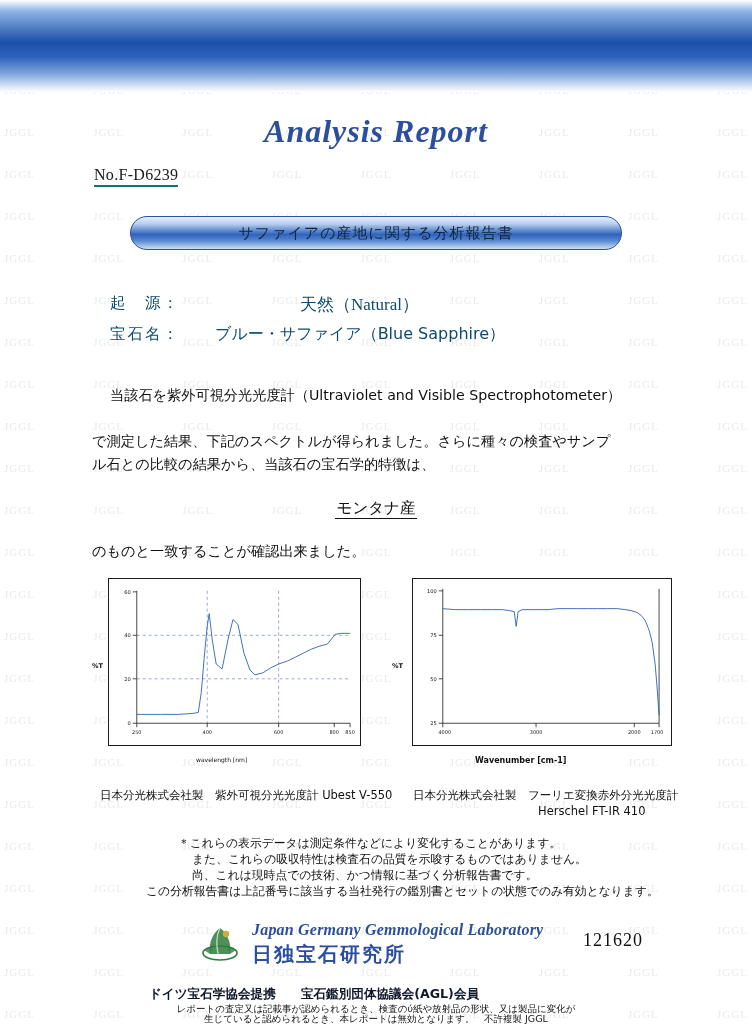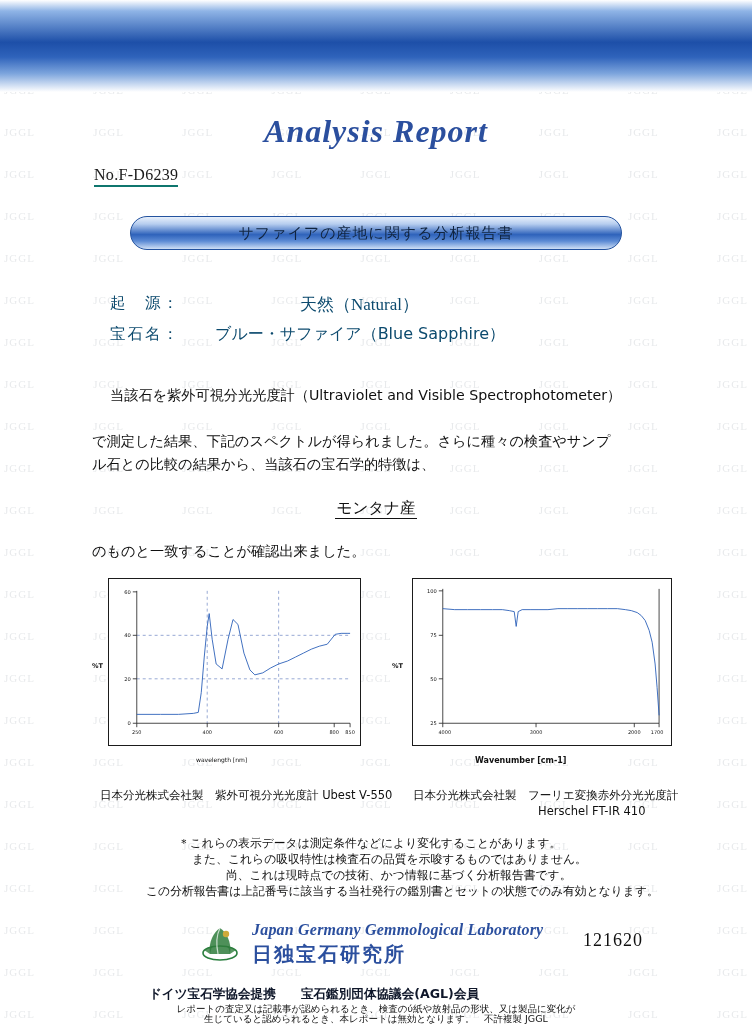--- a/index.html
+++ b/index.html
@@ -205,21 +205,21 @@
   
   .note {
     position: absolute;
     font-family: "DejaVu Sans", sans-serif;
     font-size: 11.8px;
     color: #101010;
     white-space: nowrap;
   }
   #n1 { top: 836px; left: 178px; }
   #n2 { top: 852px; left: 192px; }
-  #n3 { top: 868px; left: 192px; margin-left: 34px; }
+  #n3 { top: 868px; left: 192px; }
   #n4 { top: 884px; left: 146px; }
 
   
   #logo {
     position: absolute;
     top: 920px;
     left: 196px;
     width: 48px;
     height: 42px;
   }

